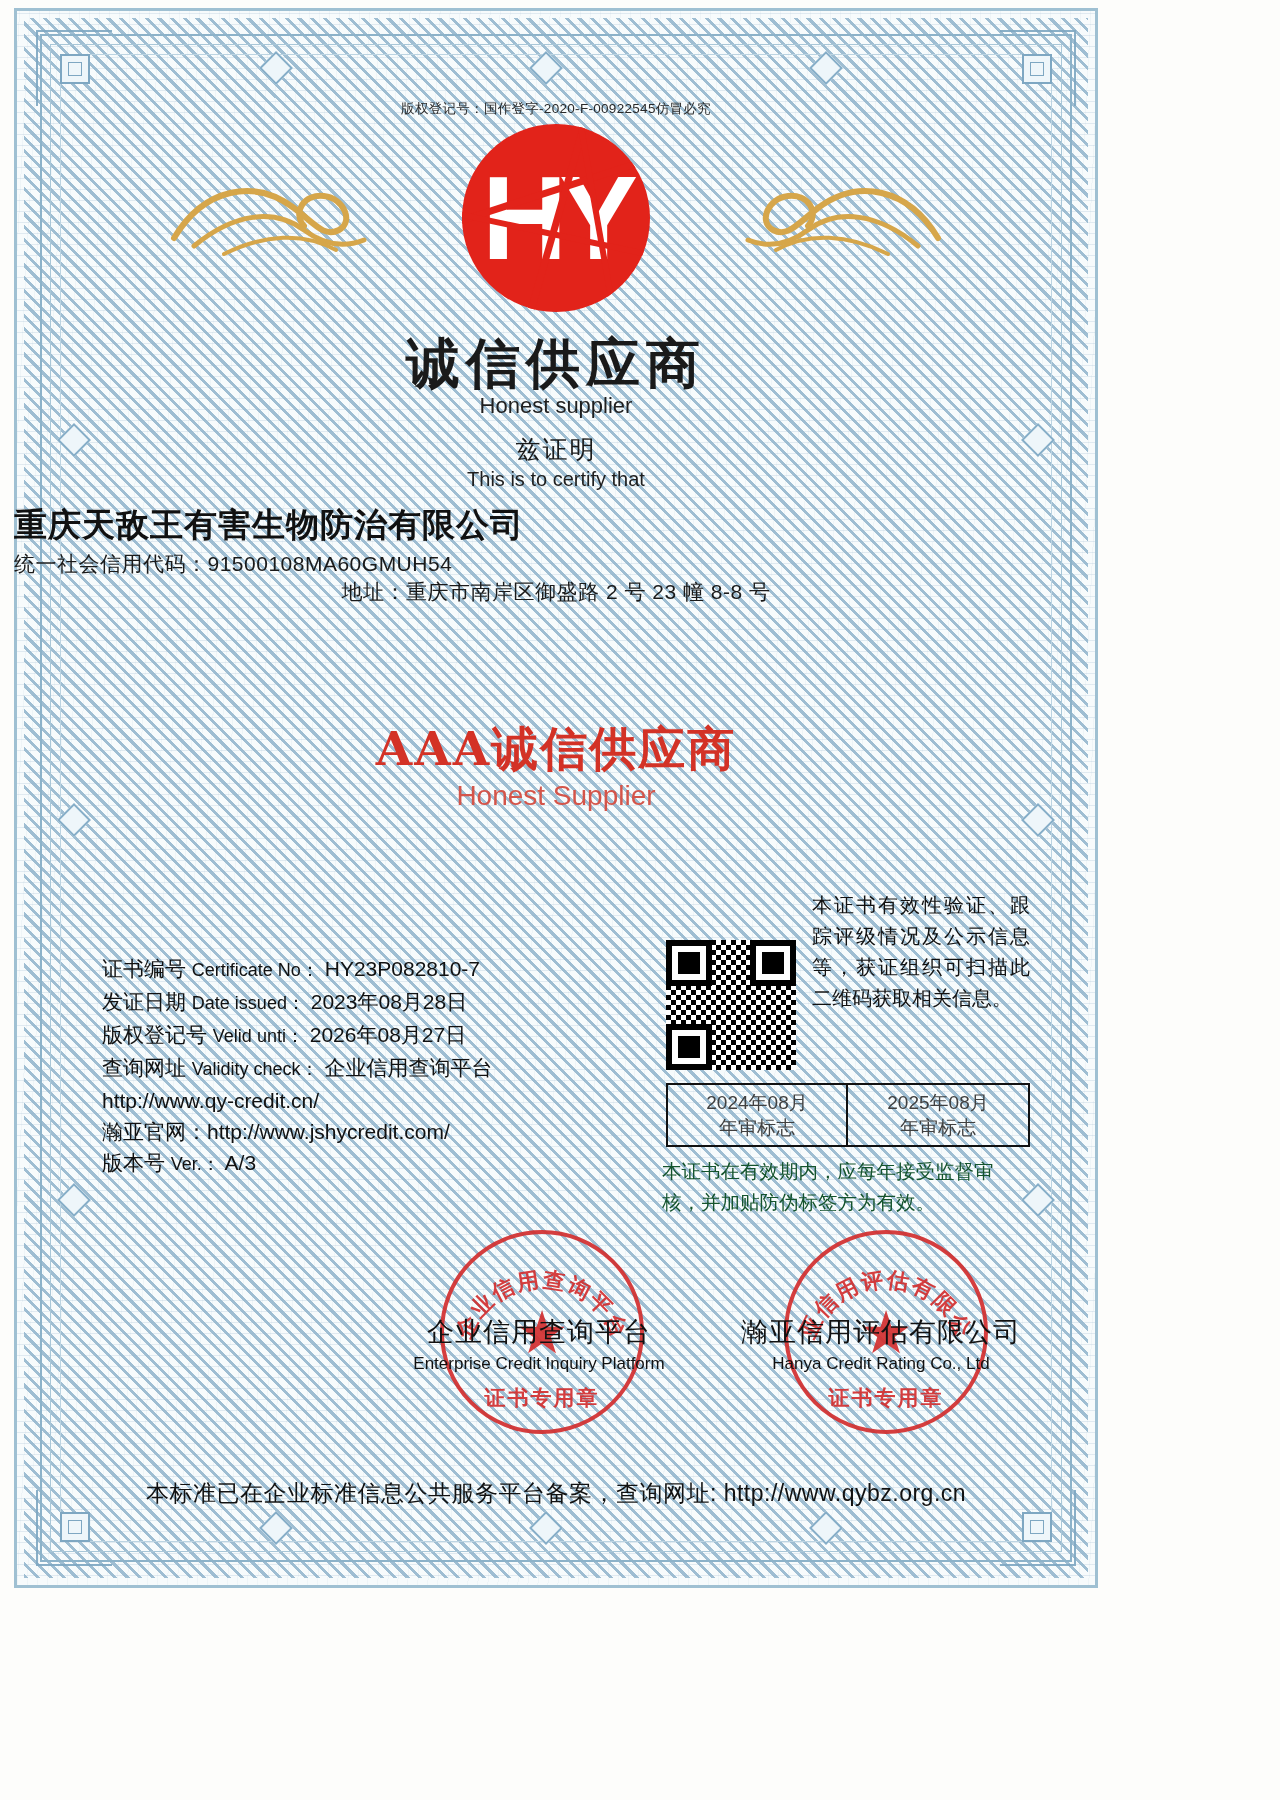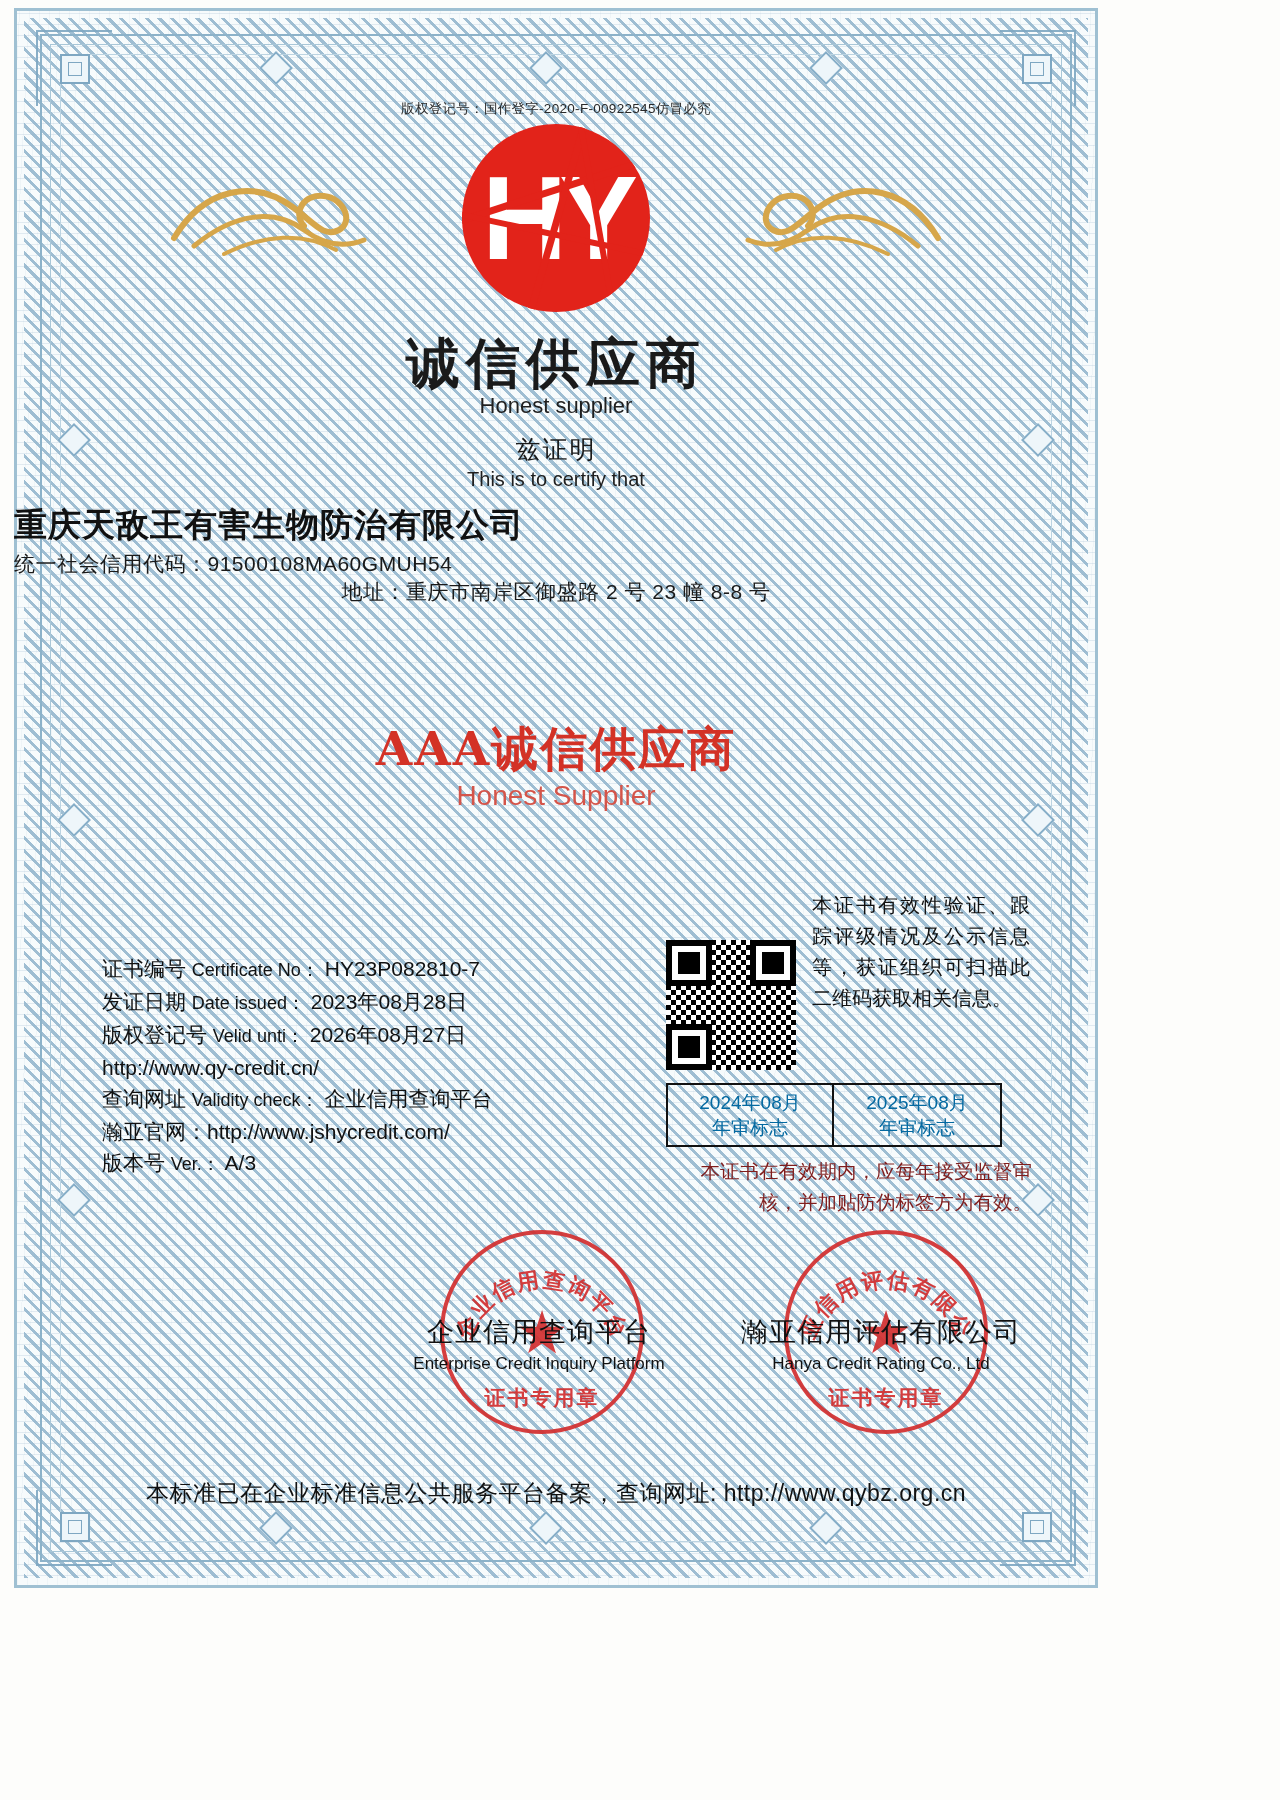--- a/index.html
+++ b/index.html
@@ -324,43 +324,43 @@
 
   .stamp-boxes {
     position: absolute;
     left: 652px;
     top: 1075px;
     width: 364px;
     display: flex;
     gap: 0;
   }
   .stamp-box {
-    width: 168px;
+    width: 182px;
     height: 64px;
     border: 2px solid #111;
     box-sizing: border-box;
     display: flex;
     flex-direction: column;
     align-items: center;
     justify-content: center;
     font-size: 19px;
     line-height: 25px;
-    color: #0369a1;
+    color: #404040;
   }
   .stamp-box + .stamp-box { border-left: none; }
 
   .annual-note {
     position: absolute;
     left: 648px;
     top: 1148px;
     width: 370px;
     font-size: 19.5px;
     line-height: 31px;
-    color: #7f1d1d;
-    text-align: right;
+    color: #14532d;
+    text-align: left;
   }
 
   
   .seal {
     position: absolute;
     width: 196px; height: 196px;
     border-radius: 50%;
     border: 4px solid #d32f2f;
     color: #d32f2f;
     opacity: .92;
@@ -503,26 +503,26 @@
         <div class="row">
           <span class="lbl-cn">发证日期</span>
           <span class="lbl-en">Date issued：</span>
           <span>2023年08月28日</span>
         </div>
         <div class="row">
           <span class="lbl-cn">版权登记号</span>
           <span class="lbl-en">Velid unti：</span>
           <span>2026年08月27日</span>
         </div>
-        <div class="row url">http://www.qy-credit.cn/</div>
         <div class="row">
           <span class="lbl-cn">查询网址</span>
           <span class="lbl-en">Validity check：</span>
           <span>企业信用查询平台</span>
         </div>
+        <div class="row url">http://www.qy-credit.cn/</div>
         <div class="row url">瀚亚官网：http://www.jshycredit.com/</div>
         <div class="row">
           <span class="lbl-cn">版本号</span>
           <span class="lbl-en">Ver.：</span>
           <span>A/3</span>
         </div>
       </div>
 
       <div class="qr">
         <span class="fp a"></span>

